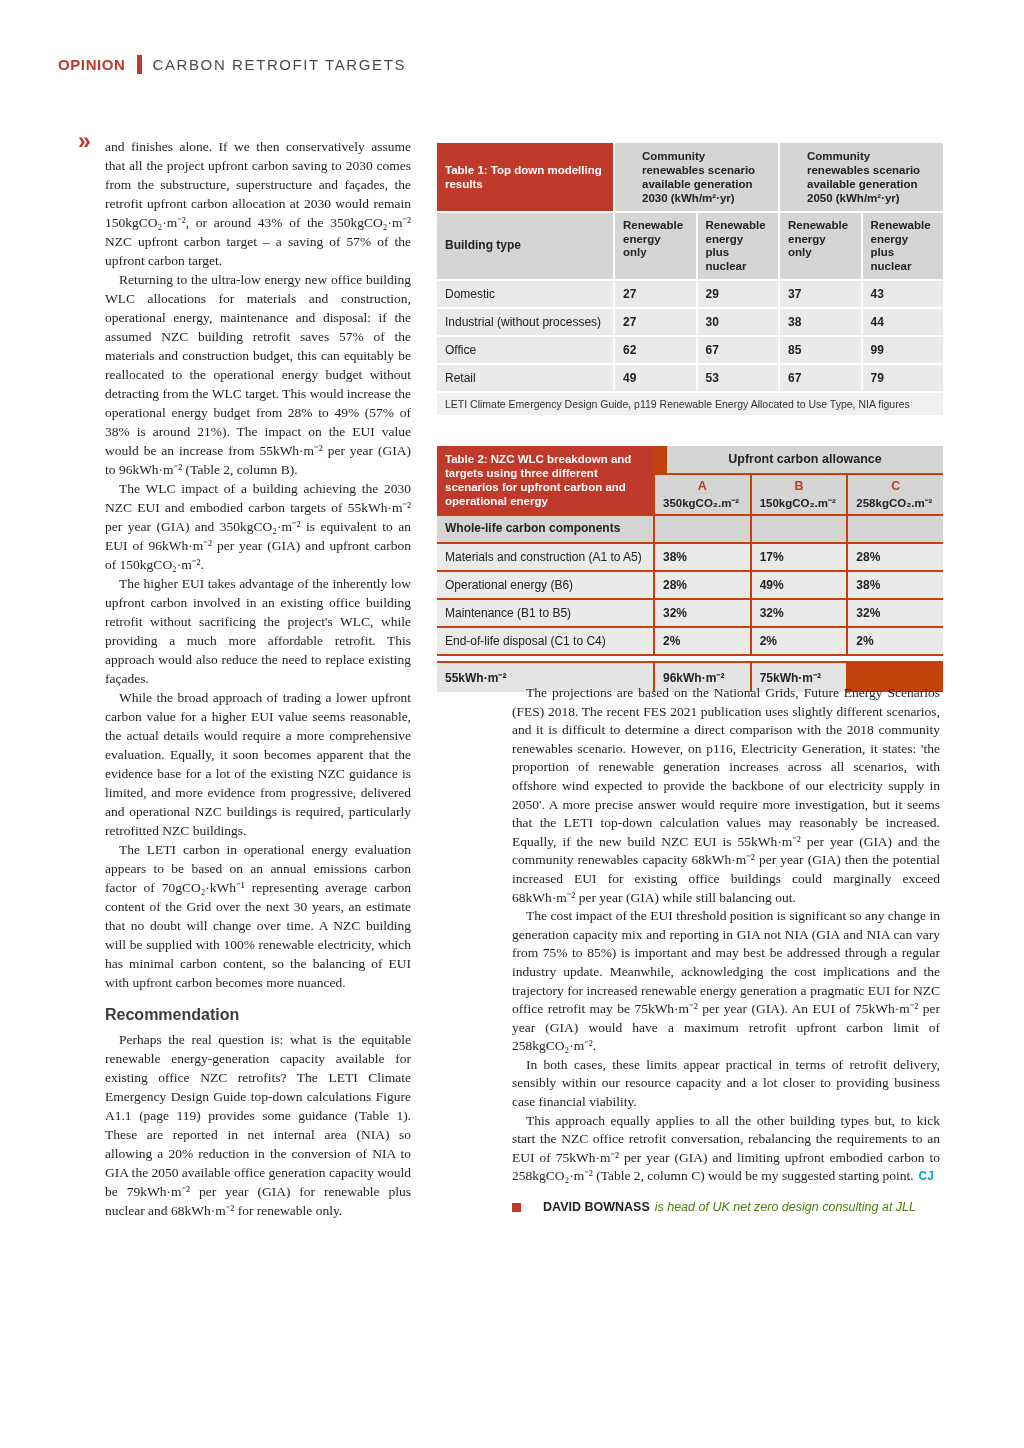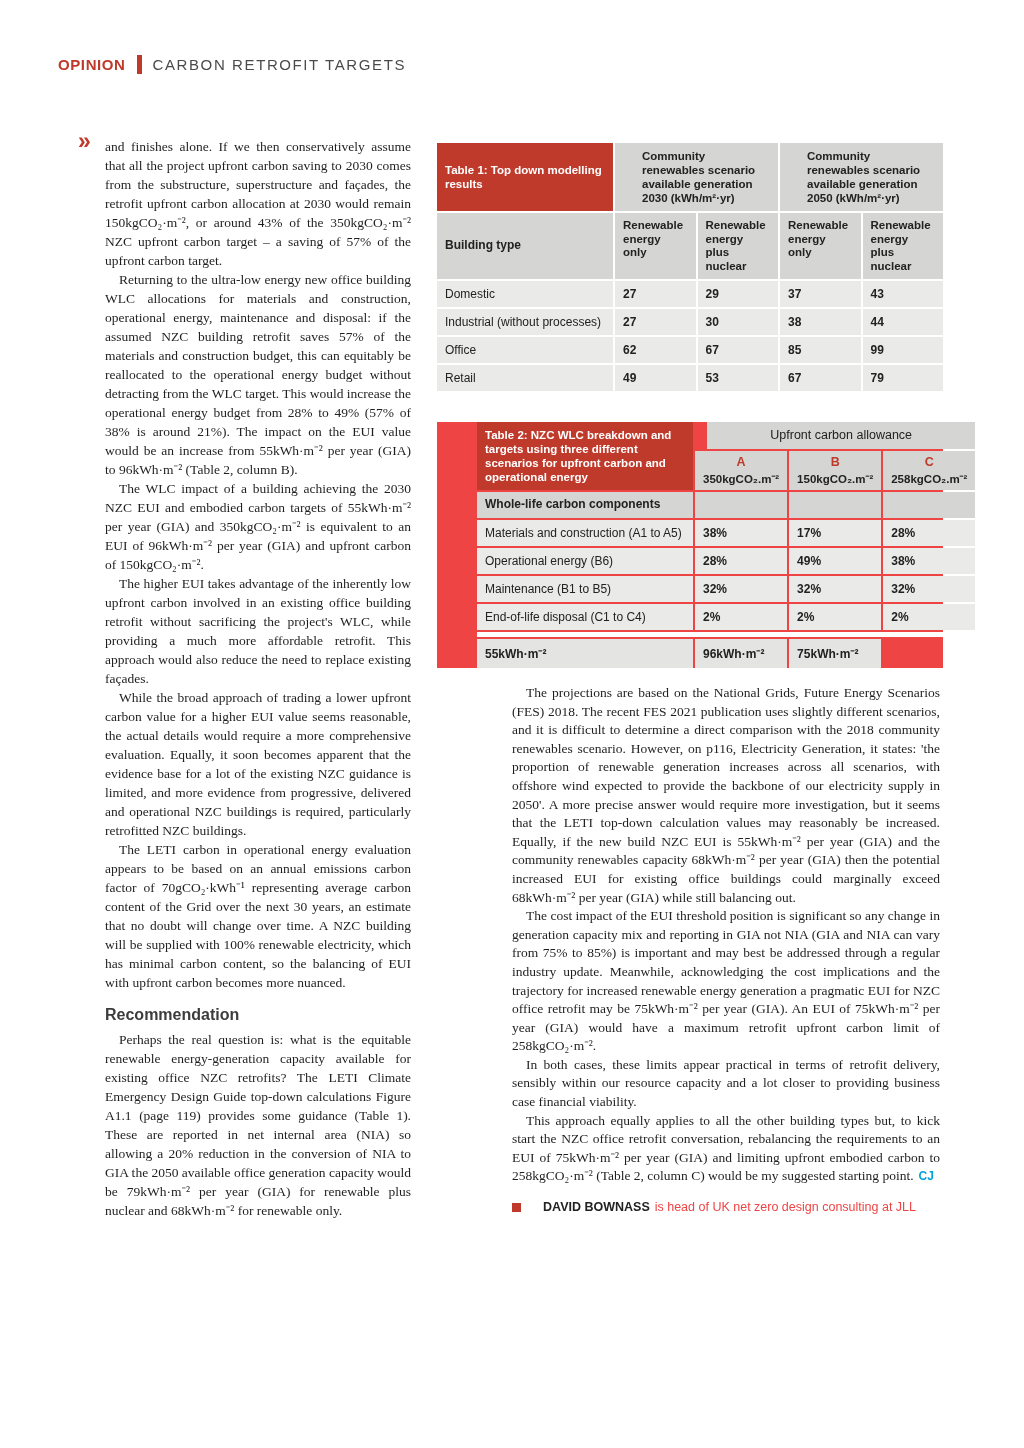--- a/index.html
+++ b/index.html
@@ -23,53 +23,53 @@
   .left-col p.first { text-indent:0; position:relative; }
   .lead-mark { position:absolute; left:-27px; top:-5px; color:#bf3a2b; font-size:23px;
                font-family:"Liberation Sans", sans-serif; font-weight:bold; }
   .rec-heading { font-family:"Liberation Sans", sans-serif; font-weight:bold; font-size:16px;
                  color:#3c3c3c; margin:13px 0 6px; text-align:left; }
 
   
   .tables { position:absolute; left:437px; top:143px; width:506px;
             font-family:"Liberation Sans", sans-serif; color:#222; }
   .grid1 { display:grid; grid-template-columns:176px repeat(4,1fr); gap:2px; background:#fff; }
-  .grid2 { display:grid; grid-template-columns:216px repeat(3,1fr); gap:2px; background:#ef4444; margin-top:31px;padding-left:40px; }
+  .grid2 { display:grid; grid-template-columns:216px repeat(3,1fr); gap:2px; background:#c2410c; margin-top:31px; }
   .cell { padding:6px 8px; }
   .red-cell { background:#bf3a2b; color:#fff; font-weight:bold; font-size:11.5px; line-height:14px;
               display:flex; align-items:center; }
   .ghead { background:#d5d5d3; font-weight:bold; font-size:11.5px; line-height:14px; }
   .chead { background:#d5d5d3; font-weight:bold; font-size:11.5px; line-height:13.5px; }
   .btype { display:flex; align-items:center; font-size:12px; }
   .span2 { grid-column:span 2;padding-left:27px; }
   .span3 { grid-column:span 3; }
   .rlabel { background:#eaeae8; font-size:12px; line-height:14px; }
   .rval   { background:#eaeae8; font-size:12px; font-weight:bold; }
   .t-foot { grid-column:1/-1; background:#efefed; font-size:10.5px; color:#333; padding:5px 8px; }
-  .allow  { background:#d5d5d3; font-weight:normal; font-size:12.5px; text-align:center;
+  .allow  { background:#d5d5d3; font-weight:bold; font-size:12.5px; text-align:center;
             display:flex; align-items:center; justify-content:center;margin-left:12px; }
   .scen   { background:#d5d5d3; padding:4px 8px; }
   .scen-letter { display:block; text-align:center; color:#bf3a2b; font-weight:bold; font-size:12.5px; }
   .scen-val { display:block; font-weight:bold; font-size:11.5px; margin-top:2px; }
   .t2-spacer { grid-column:1/-1; height:5px; background:#ffffff; }
   .frow-label { background:#e4e4e2; font-weight:bold; font-size:11.5px; line-height:14px; }
   .frow-val   { background:#e4e4e2; font-weight:bold; font-size:12px; }
 
   
   .right-col { position:absolute; left:512px; top:684px; width:428px;
                font-size:13.5px; line-height:18.6px; text-align:justify; }
   .right-col p { text-indent:14px; }
   .end-mark { color:#00a3da; font-weight:bold; font-family:"Liberation Sans", sans-serif;
               font-size:12px; margin-left:5px; }
 
   .author-row { margin-top:12px; font-family:"Liberation Sans", sans-serif; font-size:12.5px;
                 text-align:left; display:flex; align-items:center; }
   .author-bullet { display:inline-block; width:9px; height:9px; background:#bf3a2b; margin-right:6px; flex:0 0 auto; }
   .author-name { font-weight:bold; color:#222; margin-right:5px;margin-left:16px; }
-  .author-role { color:#ef4444; }
+  .author-role { color:#4d7c0f;font-style:italic; }
 
   .refs { margin-top:9px; font-family:"Liberation Sans", sans-serif; text-align:left; }
   .refs-heading { font-weight:bold; font-size:13.5px; color:#3c3c3c; margin-bottom:4px;text-decoration:underline; }
   .ref-item { font-size:11.5px; line-height:16.5px; color:#3f3f3f; }
   .ref-num { display:inline-block; width:16px; }
 
   
   .page-footer { position:absolute; left:58px; top:1390px; display:flex; align-items:baseline; gap:20px;
                  font-family:"Liberation Sans", sans-serif; color:#1c1c1c; }
   .page-num { font-weight:bold; font-size:15px; }
@@ -130,20 +130,21 @@
       <div class="cell rval">67</div>
       <div class="cell rval">85</div>
       <div class="cell rval">99</div>
 
       <div class="cell rlabel">Retail</div>
       <div class="cell rval">49</div>
       <div class="cell rval">53</div>
       <div class="cell rval">67</div>
       <div class="cell rval">79</div>
 
+      <div class="t-foot">LETI Climate Emergency Design Guide, p119 Renewable Energy Allocated to Use Type, NIA figures</div>
     </div>
 
     <div class="grid2">
       <div class="cell red-cell" style="grid-row:span 2;">Table 2: NZC WLC breakdown and targets using three different scenarios for upfront carbon and operational energy</div>
       <div class="cell allow span3">Upfront carbon allowance</div>
 
       <div class="scen">
         <span class="scen-letter">A</span>
         <span class="scen-val">350kgCO₂.m⁻²</span>
       </div>

